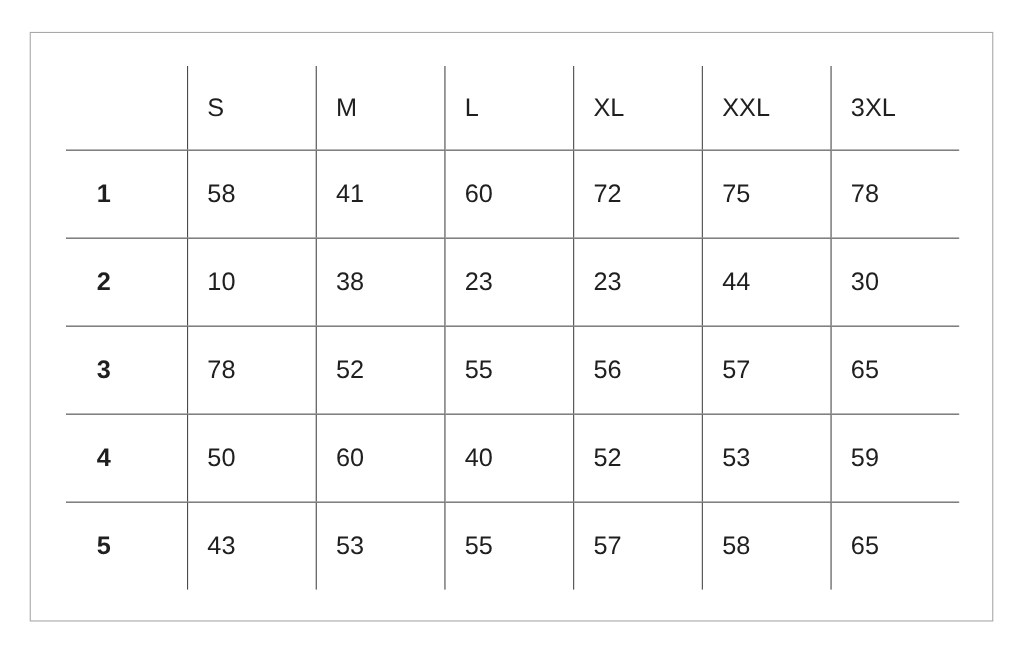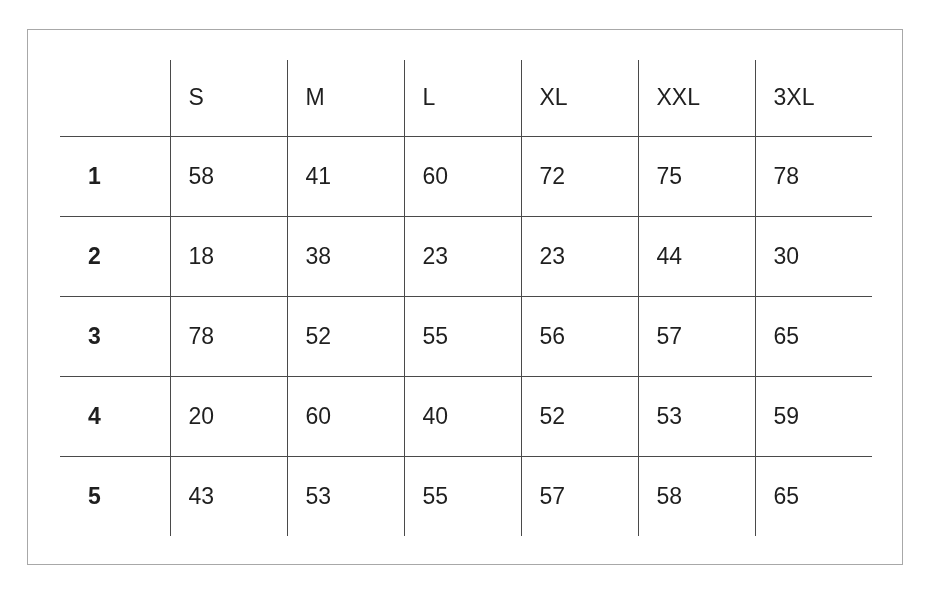--- a/index.html
+++ b/index.html
@@ -110,39 +110,39 @@
           <td class="row-label">1</td>
           <td>58</td>
           <td>41</td>
           <td>60</td>
           <td>72</td>
           <td>75</td>
           <td>78</td>
         </tr>
         <tr>
           <td class="row-label">2</td>
-          <td>18</td>
+          <td>10</td>
           <td>38</td>
           <td>23</td>
           <td>23</td>
           <td>44</td>
           <td>30</td>
         </tr>
         <tr>
           <td class="row-label">3</td>
           <td>78</td>
           <td>52</td>
           <td>55</td>
           <td>56</td>
           <td>57</td>
           <td>65</td>
         </tr>
         <tr>
           <td class="row-label">4</td>
-          <td>20</td>
+          <td>50</td>
           <td>60</td>
           <td>40</td>
           <td>52</td>
           <td>53</td>
           <td>59</td>
         </tr>
         <tr>
           <td class="row-label">5</td>
           <td>43</td>
           <td>53</td>

